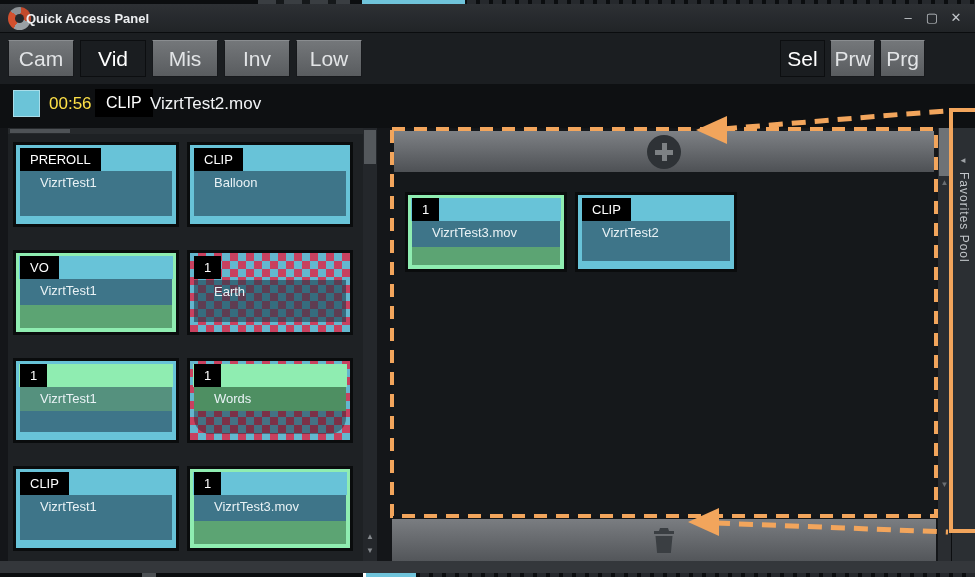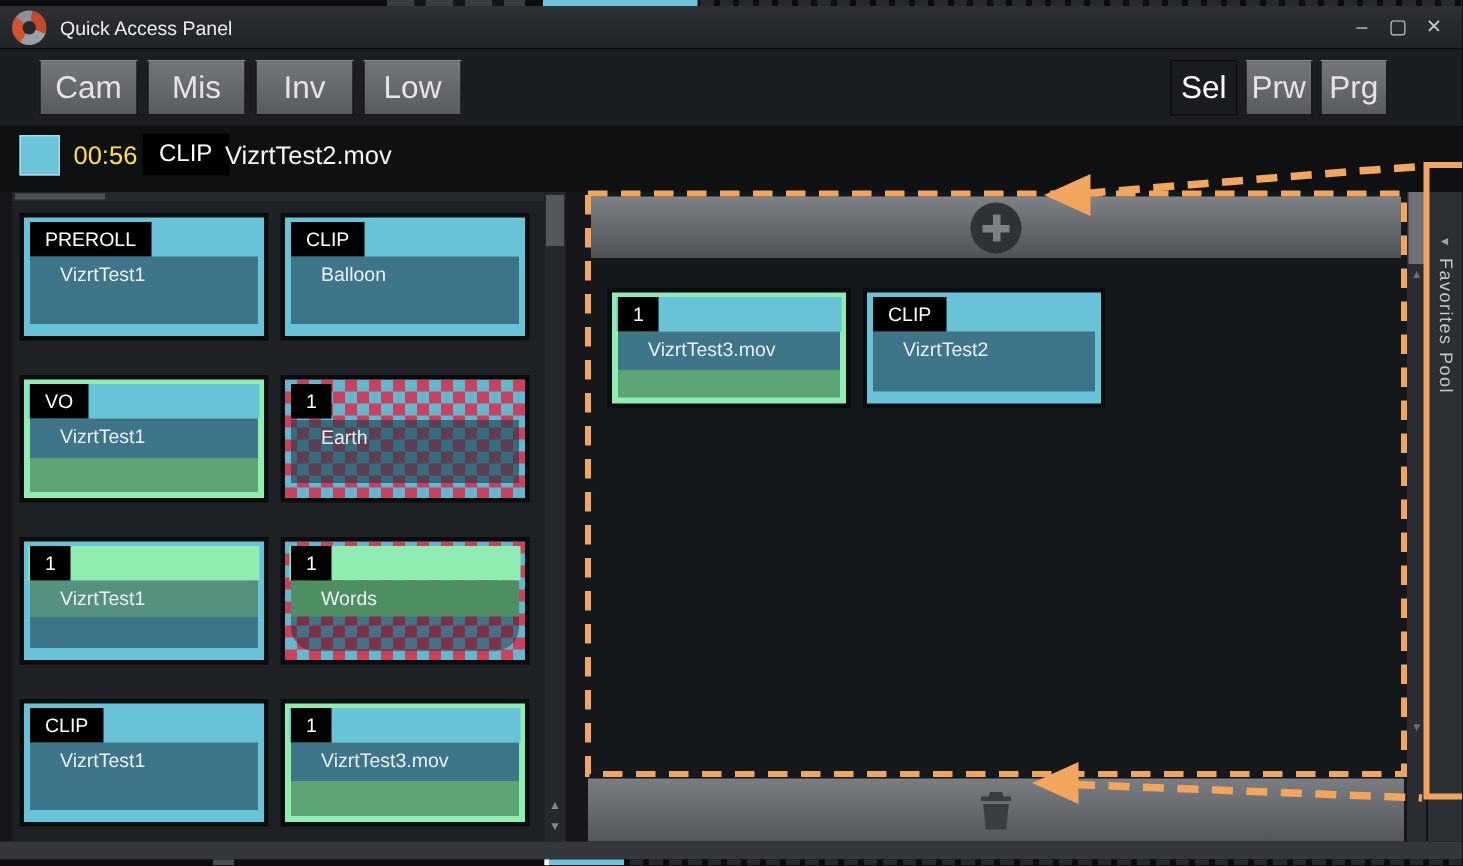--- a/index.html
+++ b/index.html
@@ -16,27 +16,27 @@
   .gray-seg{position:absolute;top:0;height:4px;background:#4c5054;}
   .lightbars-seg{position:absolute;top:0;height:4px;
     background:repeating-linear-gradient(90deg,#3a3e42 0 18px,#15181a 18px 26px);}
 
   
   .titlebar{position:absolute;left:0;top:4px;width:975px;height:29px;
     background:linear-gradient(#2d3034,#212427);border-bottom:1px solid #0a0c0e;}
   .logo{position:absolute;left:8px;top:3px;width:23px;height:23px;border-radius:50%;
     background:conic-gradient(from 210deg,#d2512f 0 100deg,#8d9296 100deg 160deg,#c34a2c 160deg 260deg,#9aa0a4 260deg 360deg);}
   .logo::after{content:"";position:absolute;left:7px;top:7px;width:9px;height:9px;border-radius:50%;background:#26292c;}
-  .win-title{position:absolute;left:40px;top:7px;font-size:13px;font-weight:normal;color:#eceef0;}
+  .win-title{position:absolute;left:26px;top:7px;font-size:13px;font-weight:bold;color:#eceef0;}
   .winbtns{position:absolute;right:12px;top:6px;display:flex;gap:10px;color:#c3c7cb;font-size:13px;}
   .winbtns span{cursor:default;width:14px;text-align:center;}
 
   
   .tabbar{position:absolute;left:0;top:33px;width:975px;height:51px;background:#1b1e21;}
-  .tabs-left{position:absolute;left:26px;top:7px;display:flex;gap:6px;}
+  .tabs-left{position:absolute;left:8px;top:7px;display:flex;gap:6px;}
   .tabs-right{position:absolute;left:780px;top:7px;display:flex;gap:5px;}
   .tab{height:37px;display:flex;align-items:center;justify-content:center;
     font-size:21px;color:#e2e4e6;background:linear-gradient(#74777a,#595c5f);
     border:1px solid #17191c;border-top-color:#8a8d90;cursor:pointer;}
   .tabs-left .tab{width:66px;}
   .tabs-right .tab{width:45px;}
   .tab.sel{background:#1a1d20;color:#ffffff;border:1px solid #0c0e10;}
 
   
   .infobar{position:absolute;left:0;top:84px;width:975px;height:44px;background:#0e1012;}
@@ -132,20 +132,21 @@
     <div class="winbtns">
       <span>–</span>
       <span>▢</span>
       <span>✕</span>
     </div>
   </div>
 
   <div class="tabbar">
     <div class="tabs-left">
       <div class="tab">Cam</div>
+      <div class="tab sel">Vid</div>
       <div class="tab">Mis</div>
       <div class="tab">Inv</div>
       <div class="tab">Low</div>
     </div>
     <div class="tabs-right">
       <div class="tab sel">Sel</div>
       <div class="tab">Prw</div>
       <div class="tab">Prg</div>
     </div>
   </div>

